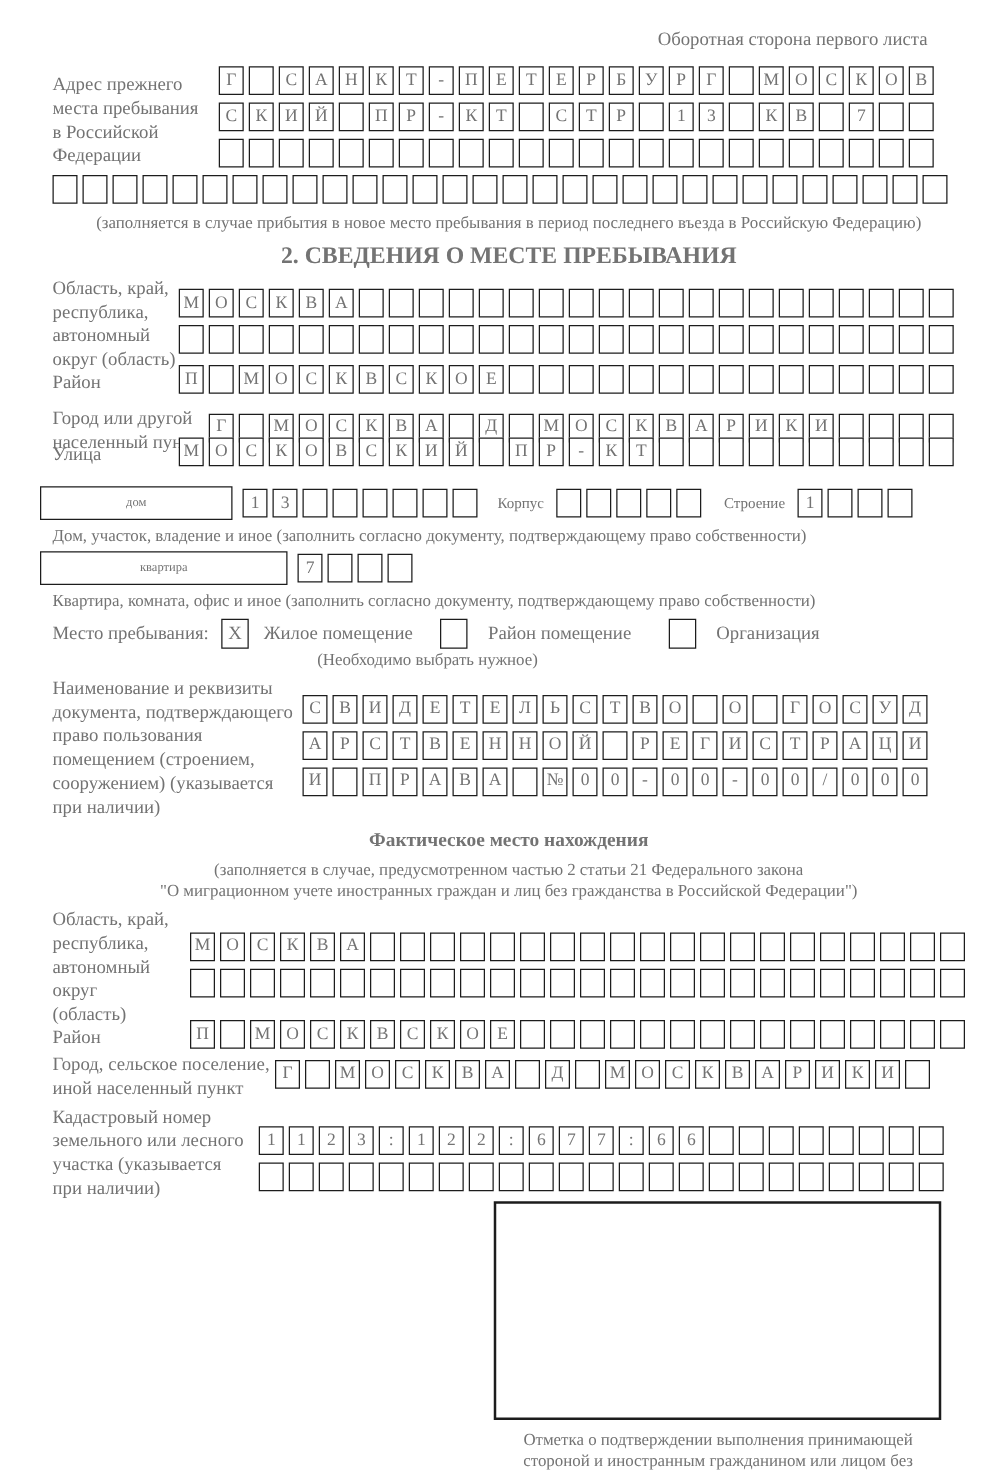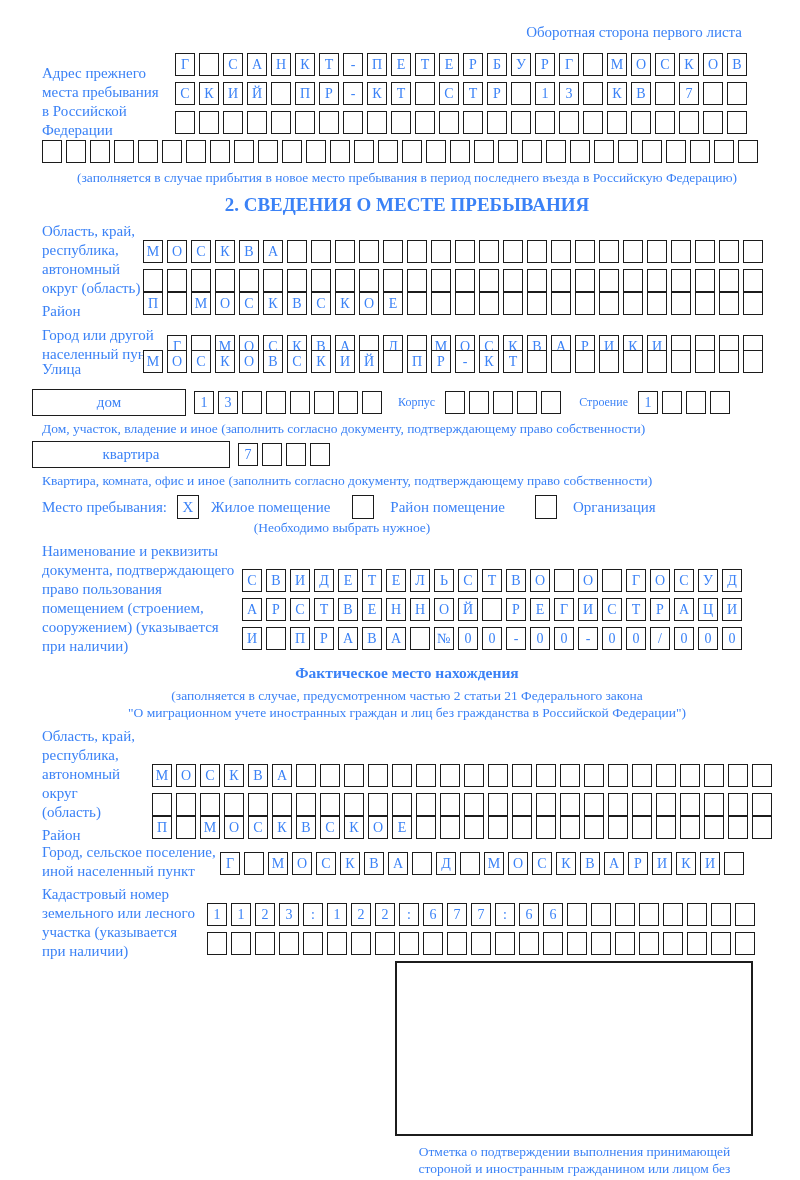--- a/index.html
+++ b/index.html
@@ -1,23 +1,23 @@
 <!DOCTYPE html>
 <html><head>
 <meta charset="utf-8">
 <style>
   html,body{margin:0;padding:0;background:#ffffff;}
   .page{
-    width:800px;height:1180px;background:#ffffff;color:#3b82f6;
+    width:800px;height:1180px;background:#ffffff;color:#737373;
     font-family:"Liberation Serif","DejaVu Serif",serif;
     position:relative;box-sizing:border-box;
     padding:24px 28px 0 42px;overflow:hidden;
   }
   .corner{ text-align:right;font-size:15px;padding-right:30px;margin-bottom:12px; }
-  .line{ display:flex;align-items:flex-end; }
+  .line{ display:flex;align-items:center; }
   .lbl{ font-size:15px;line-height:19px;flex:0 0 auto; }
   .w-addr{width:133px;}
   .w-region{width:101px;}
   .w-district{width:101px;}
   .w-city2{width:125px;}
   .w-street{width:101px;}
   .w-doc{width:200px;}
   .w-fregion{width:110px;}
   .w-fdistrict{width:110px;}
   .w-fcity{width:178px;}
@@ -28,21 +28,21 @@
     flex:0 0 auto;width:20px;height:23px;box-sizing:border-box;
     border:1.6px solid #1c1c1c;margin-right:4px;
     display:flex;align-items:center;justify-content:center;
     font-size:14px;background:#fff;
   }
   .note{ font-size:13.5px;text-align:center;line-height:17px; }
   .h2{ font-size:19px;font-weight:bold;text-align:center;margin:8px 0 6px 0; }
   .h3{ font-size:15.5px;font-weight:bold;text-align:center; }
   .namedbox{
     box-sizing:border-box;border:1.6px solid #1c1c1c;height:27px;
-    display:flex;align-items:center;justify-content:center;font-size:15px;flex:0 0 auto;
+    display:flex;align-items:center;justify-content:center;font-size:10px;flex:0 0 auto;
   }
   .inline-lbl{ font-size:12px;line-height:27px;flex:0 0 auto; }
   .chk{
     flex:0 0 auto;width:22px;height:24px;box-sizing:border-box;border:1.6px solid #1c1c1c;
     display:flex;align-items:center;justify-content:center;font-size:15px;
   }
   .stay-line{ display:flex;align-items:center;font-size:15px;margin-top:0; }
   .stamp-area{ position:relative;height:250px; }
   .stamp-box{ position:absolute;left:353px;top:0;width:358px;height:175px;box-sizing:border-box;border:2px solid #1c1c1c; }
   .stamp-note{ position:absolute;left:310px;top:182px;width:445px;font-size:13.5px;line-height:17px;text-align:center; }

